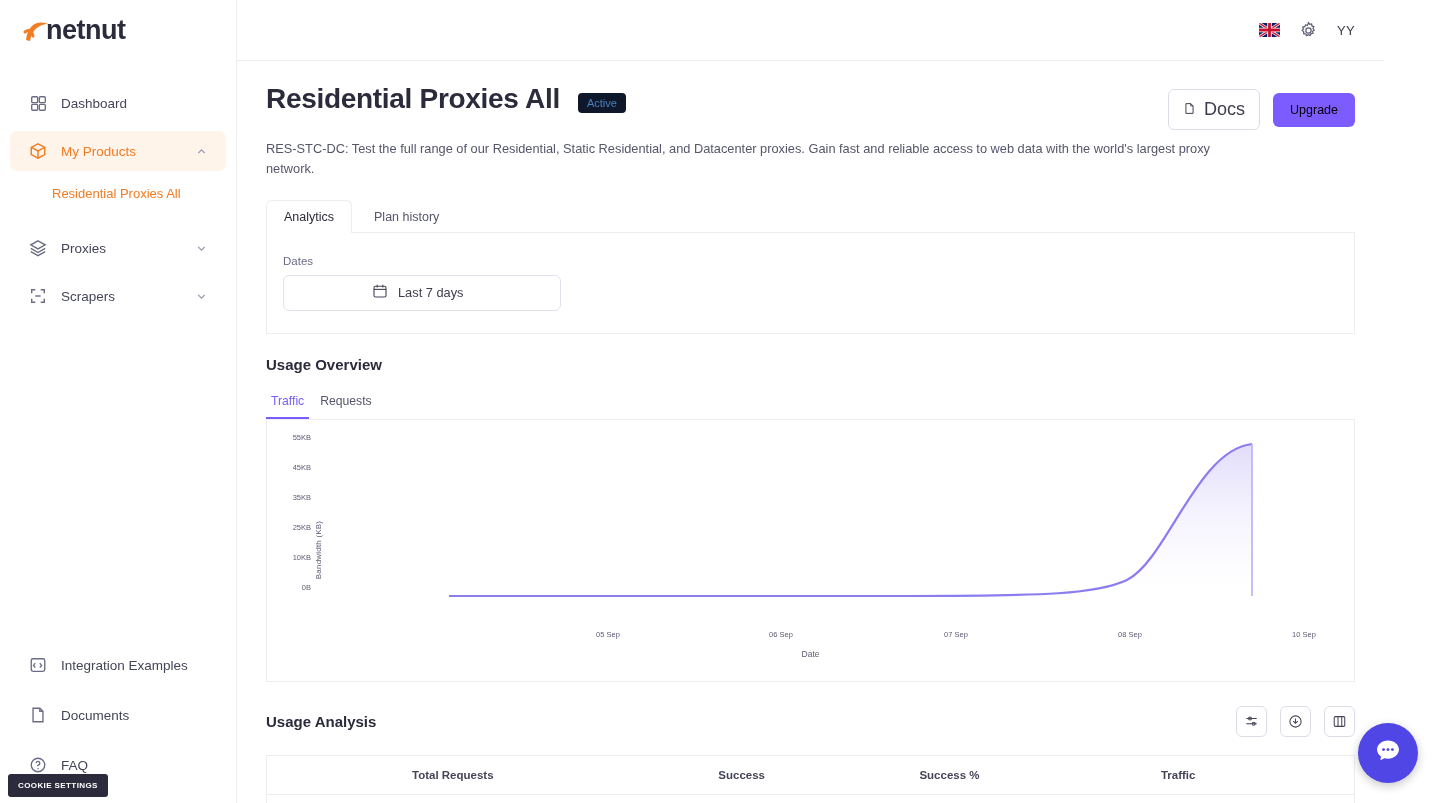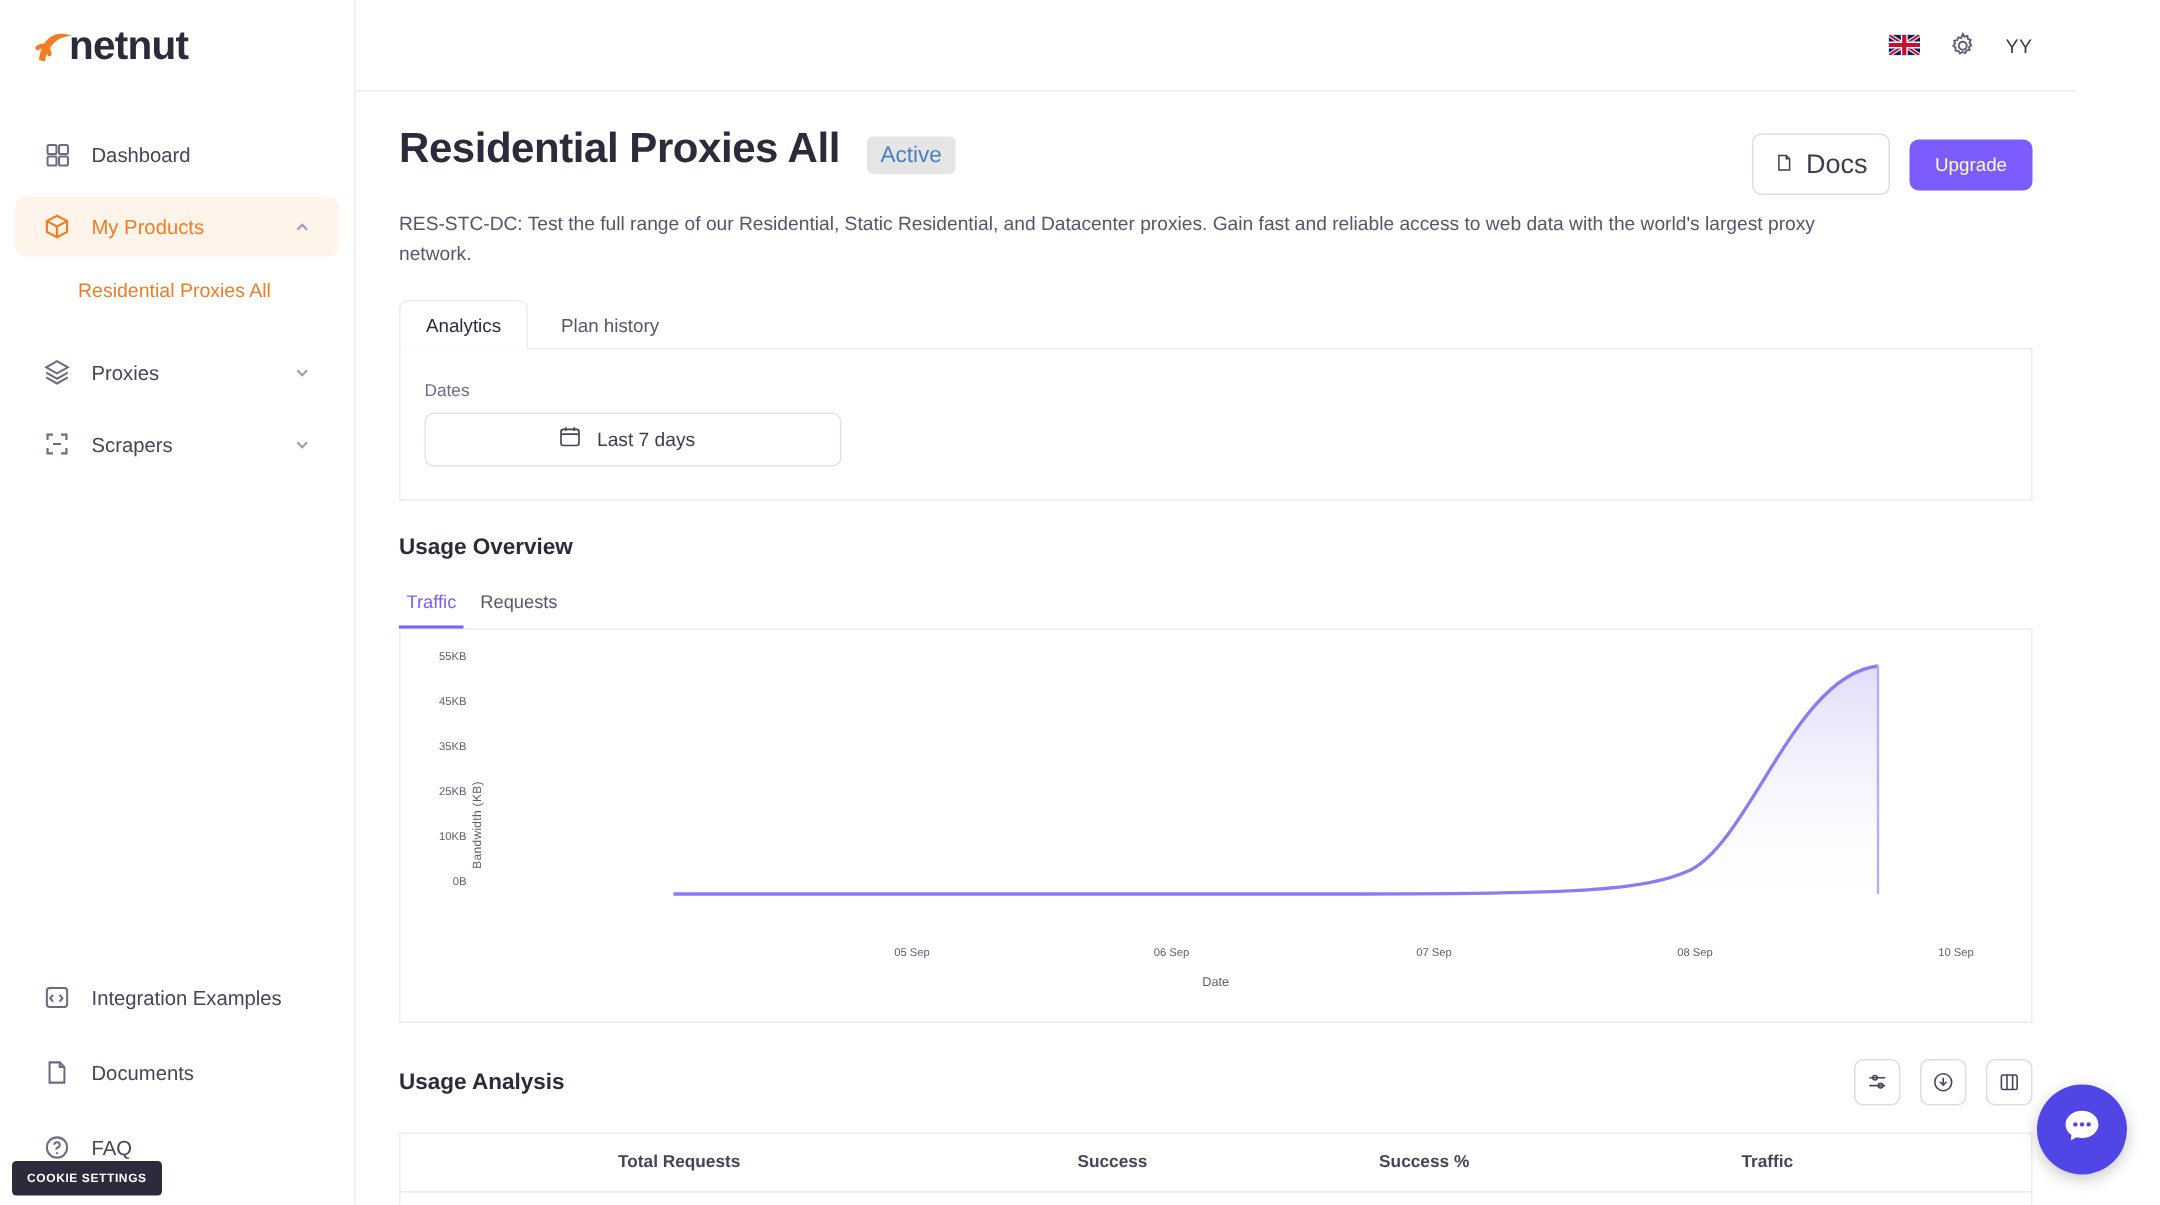--- a/index.html
+++ b/index.html
@@ -68,31 +68,31 @@
   .avatar {
     font-size: 13px; color: #3d3d4e; font-weight: 500; cursor: pointer; letter-spacing: .3px;
   }
 
   .content { flex: 1 1 auto; overflow: hidden; padding: 0 29px; }
 
   .page-head { padding-top: 22px; display: flex; align-items: flex-start; }
   .title-row { display: flex; align-items: center; gap: 18px; }
   h1 { font-size: 28px; font-weight: bold; color: #2b2b3c; letter-spacing: -0.3px; }
   .badge-active {
-    background: #e5e5e5; color: #4a7fbf; font-size: 15px; padding: 4px 9px;
+    background: #0f172a; color: #4a7fbf; font-size: 11px; padding: 4px 9px;
     border-radius: 4px; position: relative; top: 4px;
   }
   .head-actions { margin-left: auto; display: flex; align-items: center; gap: 13px; padding-top: 6px;}
   .btn-docs {
     display: flex; align-items: center; gap: 8px;
     border: 1px solid #dcdce6; border-radius: 6px; background: #fff;
     font-size: 18px; color: #3d3d4e; padding: 9px 14px; cursor: pointer;
   }
   .btn-upgrade {
-    background: #7c5cff; color: #fef9c3; border: none; border-radius: 6px;
+    background: #7c5cff; color: #000000; border: none; border-radius: 6px;
     font-size: 12.5px; padding: 10px 17px; cursor: pointer;
   }
   .subtitle {
     font-size: 12.8px; color: #55556b; line-height: 1.55; max-width: 965px;
     margin-top: 9px;
   }
 
   .tabs-main {
     margin-top: 20px; border-bottom: 1px solid #ececf1; display: flex; gap: 4px;
   }

